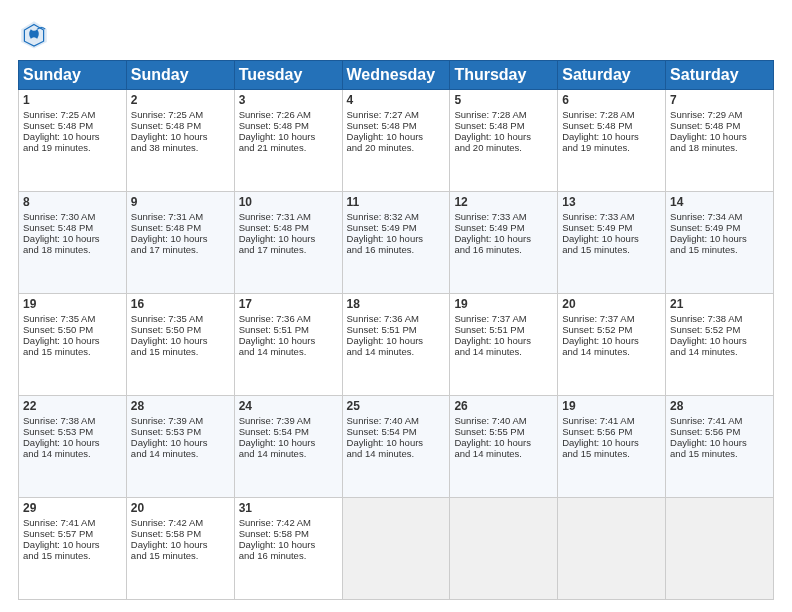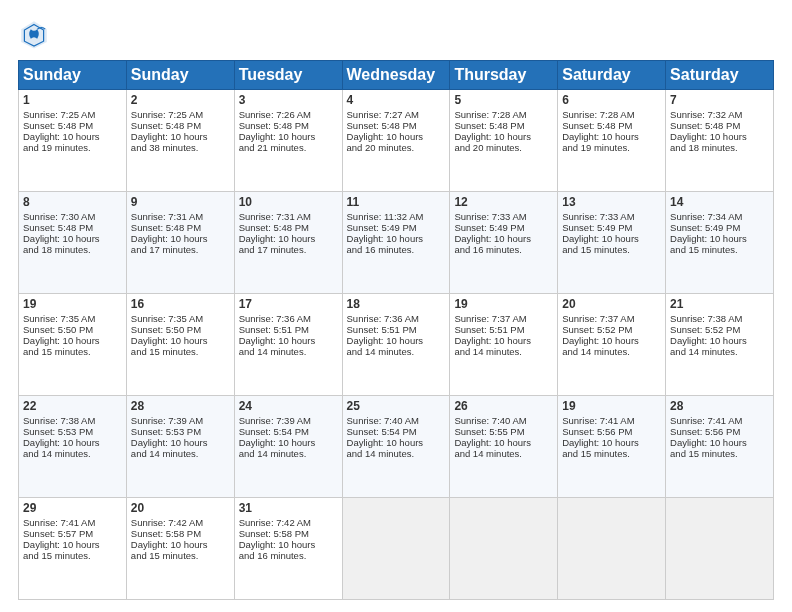--- a/index.html
+++ b/index.html
@@ -163,21 +163,21 @@
           </td>
           <td>
             <span class="day-num">6</span>
             <div>Sunrise: 7:28 AM</div>
             <div>Sunset: 5:48 PM</div>
             <div>Daylight: 10 hours</div>
             <div>and 19 minutes.</div>
           </td>
           <td>
             <span class="day-num">7</span>
-            <div>Sunrise: 7:32 AM</div>
+            <div>Sunrise: 7:29 AM</div>
             <div>Sunset: 5:48 PM</div>
             <div>Daylight: 10 hours</div>
             <div>and 18 minutes.</div>
           </td>
         </tr>
         <tr>
           <td>
             <span class="day-num">8</span>
             <div>Sunrise: 7:30 AM</div>
             <div>Sunset: 5:48 PM</div>
@@ -193,21 +193,21 @@
           </td>
           <td>
             <span class="day-num">10</span>
             <div>Sunrise: 7:31 AM</div>
             <div>Sunset: 5:48 PM</div>
             <div>Daylight: 10 hours</div>
             <div>and 17 minutes.</div>
           </td>
           <td>
             <span class="day-num">11</span>
-            <div>Sunrise: 11:32 AM</div>
+            <div>Sunrise: 8:32 AM</div>
             <div>Sunset: 5:49 PM</div>
             <div>Daylight: 10 hours</div>
             <div>and 16 minutes.</div>
           </td>
           <td>
             <span class="day-num">12</span>
             <div>Sunrise: 7:33 AM</div>
             <div>Sunset: 5:49 PM</div>
             <div>Daylight: 10 hours</div>
             <div>and 16 minutes.</div>

